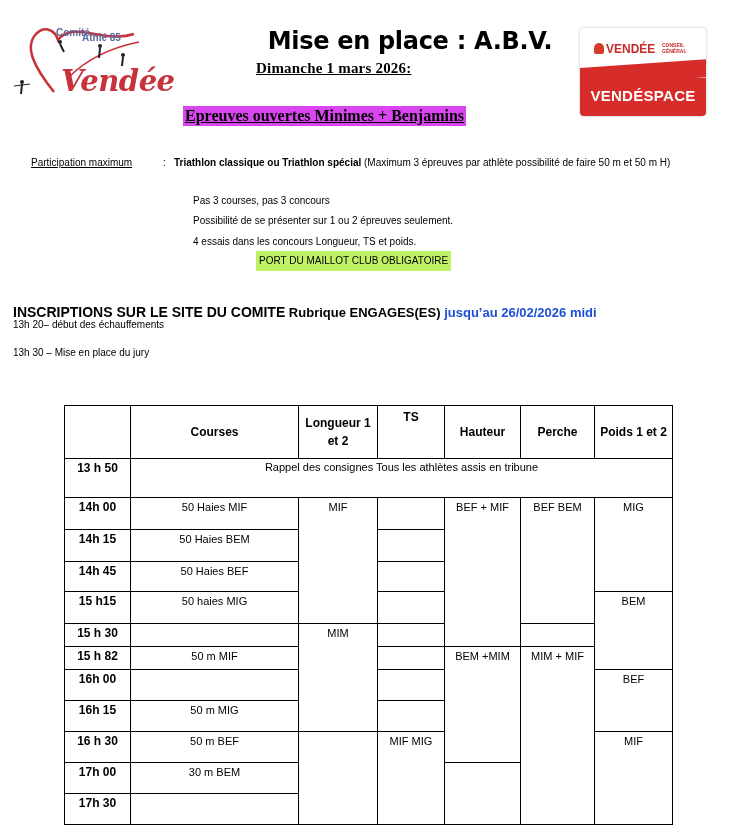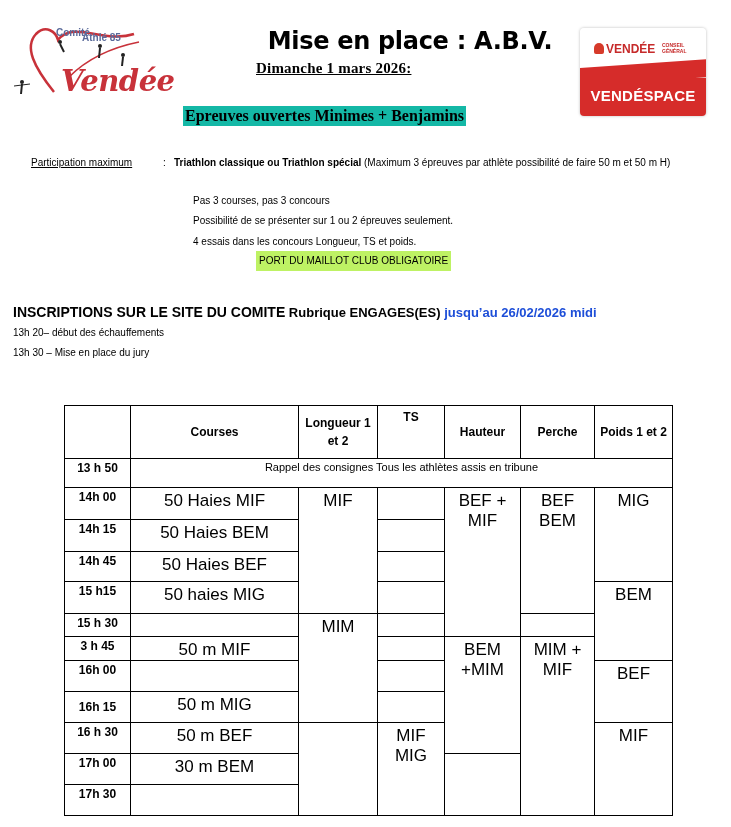--- a/index.html
+++ b/index.html
@@ -8,21 +8,21 @@
 
   
   #logo-left { left: 14px; top: 22px; width: 135px; height: 78px; }
   #logo-left .t1 { position: absolute; left: 42px; top: 5px; font-size: 10px; color: #5a6a9a; font-weight: bold; font-family: "Liberation Sans", sans-serif; }
   #logo-left .t2 { position: absolute; left: 68px; top: 10px; font-size: 10px; color: #5a6a9a; font-weight: bold; }
   #logo-left .t3 { position: absolute; left: 47px; top: 42px; font-size: 29px; color: #c8323a; font-style: italic; font-weight: bold; font-family: "DejaVu Serif", serif; letter-spacing: -0.5px; }
 
   
   #title { left: 250px; top: 27px; width: 320px; text-align: center; font-size: 24px; font-weight: bold; font-family: "DejaVu Sans", sans-serif; letter-spacing: -0.3px; }
   #date { left: 256px; top: 60px; font-size: 15px; font-weight: bold; font-family: "Liberation Serif", serif; text-decoration: underline; letter-spacing: 0.2px; text-align: center; }
-  #subtitle { left: 183px; top: 106px; font-size: 16px; font-weight: bold; font-family: "Liberation Serif", serif; background: #14b8a6; padding: 0 2px; line-height: 20px; }
+  #subtitle { left: 183px; top: 106px; font-size: 16px; font-weight: bold; font-family: "Liberation Serif", serif; text-decoration: underline; background: #d946ef; padding: 0 2px; line-height: 20px; }
 
   
   #logo-right { left: 580px; top: 28px; width: 126px; height: 88px; border-radius: 4px; background: #f2f2f2; box-shadow: 0 0 3px #bbb; overflow: hidden; }
   #logo-right .top { position: absolute; left: 0; top: 0; width: 126px; height: 44px; background: #fff; }
   #logo-right .vendee { position: absolute; left: 14px; top: 14px; font-size: 12px; color: #c62a2a; font-weight: bold; }
   #logo-right .vendee .ico { display: inline-block; width: 10px; height: 11px; background: #d63a2a; border-radius: 5px 5px 2px 2px; margin-right: 2px; vertical-align: -1px; }
   #logo-right .cg { position: absolute; left: 82px; top: 14px; font-size: 5px; color: #c62a2a; line-height: 6px; font-weight: bold; }
   #logo-right .red { position: absolute; left: 0; top: 50px; width: 126px; height: 38px; background: #d62c2a; }
   #logo-right .wave { position: absolute; left: 0; top: 40px; width: 140px; height: 18px; background: #d62c2a; transform: rotate(-4deg); transform-origin: left; }
   #logo-right .vsp { position: absolute; left: 0; top: 59px; width: 126px; text-align: center; color: #fff; font-size: 15px; font-weight: bold; letter-spacing: 0.3px; }
@@ -34,26 +34,26 @@
   #part-text { left: 174px; top: 153px; width: 552px; }
   #part-text b { font-weight: bold; }
   #line-pas { left: 193px; top: 191px; }
   #line-poss { left: 193px; top: 211px; }
   #line-essais { left: 193px; top: 232px; }
   #maillot { left: 256px; top: 251px; background: #bef264; padding: 0 3px; }
 
   #inscr { left: 13px; top: 302px; font-size: 14px; font-weight: bold; line-height: 20px; white-space: nowrap; }
   #inscr .small { font-size: 13px; }
   #inscr .red { color: #1d4ed8; font-size: 13px; }
-  #l1320 { left: 13px; top: 323px; }
+  #l1320 { left: 13px; top: 315px; }
   #l1340 { left: 13px; top: 343px; }
 
   
   #schedule { position: absolute; left: 64px; top: 405px; border-collapse: collapse; table-layout: fixed; font-family: "Liberation Sans", sans-serif; }
-  #schedule td { border: 1.5px solid #000; padding: 0; text-align: center; vertical-align: top; font-size: 17px; }
+  #schedule td { border: 1.5px solid #000; padding: 0; text-align: center; vertical-align: top; font-size: 11px; }
   #schedule td.time { font-weight: bold; font-size: 12px; vertical-align: top; padding-top: 7px; }
   #schedule td.cell { padding-top: 3px; }
   #schedule tr.head td { vertical-align: middle; font-weight: bold; font-size: 12px; line-height: 18px; }
   #schedule tr.head td.ts { vertical-align: top; padding-top: 2px; }
   #schedule td.rappel { vertical-align: top; padding-top: 2px; font-size: 11px; }
 </style>
 </head>
 <body>
 
 <div id="logo-left" class="abs">
@@ -113,21 +113,21 @@
   <tbody>
       <tr class="head" style="height:53px">
     <td></td>
     <td>Courses</td>
     <td>Longueur 1 et 2</td>
     <td class="ts">TS</td>
     <td>Hauteur</td>
     <td>Perche</td>
     <td>Poids 1 et 2</td>
   </tr>
-  <tr style="height:29px">
+  <tr style="height:39px">
     <td class="time" style="padding-top:2px">13 h 50</td>
     <td class="rappel" colspan="6">Rappel des consignes  Tous les athlètes assis en tribune</td>
   </tr>
 
   <tr style="height:32px">
     <td class="time" style="padding-top:2px">14h 00</td>
     <td class="cell">50 Haies MIF</td>
     <td class="cell" rowspan="4">MIF</td>
     <td class="cell"></td>
     <td class="cell" rowspan="5">BEF + MIF</td>
@@ -156,36 +156,36 @@
 
   <tr style="height:23px">
     <td class="time" style="padding-top:2px">15 h 30</td>
     <td class="cell"></td>
     <td class="cell" rowspan="4">MIM</td>
     <td class="cell"></td>
     <td class="cell"></td>
   </tr>
 
   <tr style="height:23px">
-    <td class="time" style="padding-top:2px">3 h 45</td>
+    <td class="time" style="padding-top:2px">15 h 82</td>
     <td class="cell">50 m MIF</td>
     <td class="cell"></td>
     <td class="cell" rowspan="4">BEM +MIM</td>
     <td class="cell" rowspan="6">MIM + MIF</td>
   </tr>
 
   <tr style="height:31px">
     <td class="time" style="padding-top:2px">16h 00</td>
     <td class="cell"></td>
     <td class="cell"></td>
     <td class="cell" rowspan="2">BEF</td>
   </tr>
 
   <tr style="height:31px">
-    <td class="time" style="padding-top:8px">16h 15</td>
+    <td class="time" style="padding-top:2px">16h 15</td>
     <td class="cell">50 m MIG</td>
     <td class="cell"></td>
   </tr>
 
   <tr style="height:31px">
     <td class="time" style="padding-top:2px">16 h 30</td>
     <td class="cell">50 m BEF</td>
     <td class="cell" rowspan="3"></td>
     <td class="cell" rowspan="3">MIF MIG</td>
     <td class="cell" rowspan="3">MIF</td>

